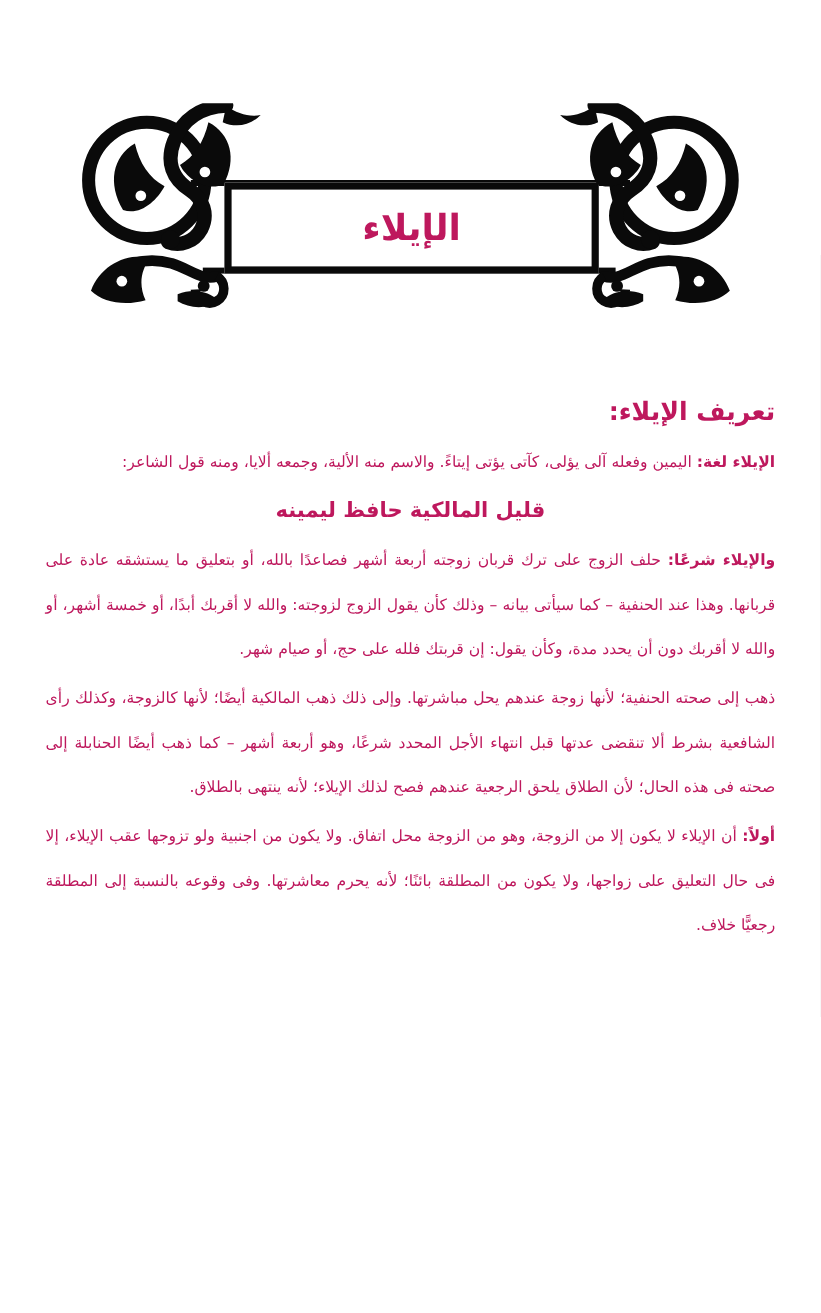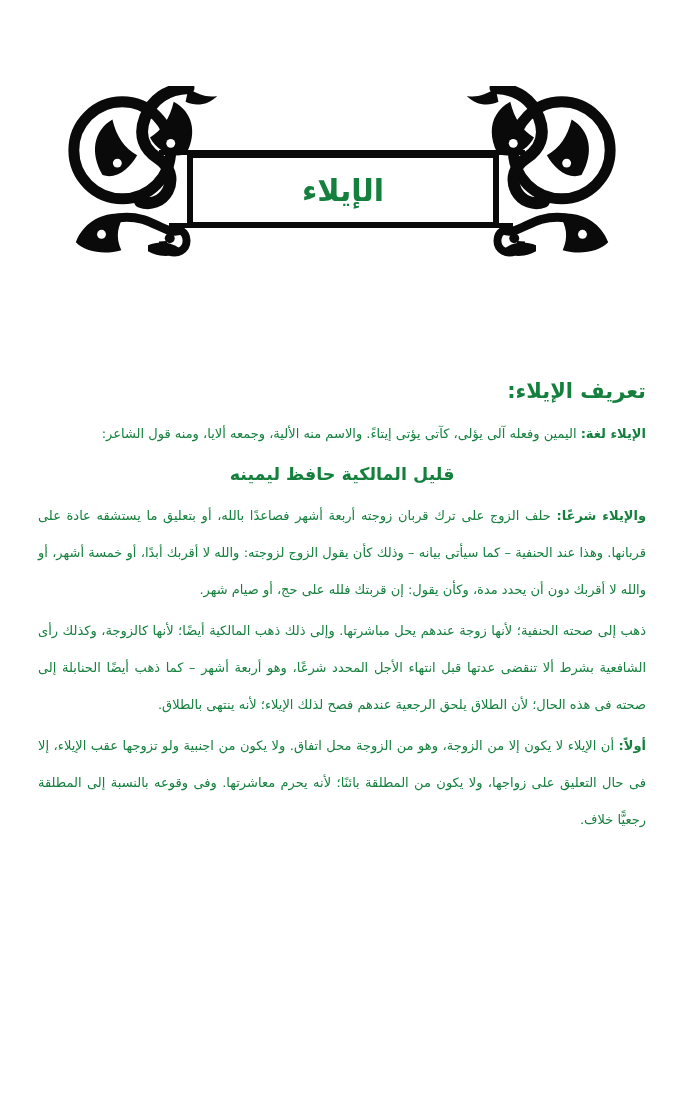--- a/index.html
+++ b/index.html
@@ -4,37 +4,37 @@
 <style>
   html,body{margin:0;padding:0;background:#e8e8e8;}
   .page{
     position:relative;
     width:684px;height:1094px;
     margin:0 auto;
     background:#ffffff;
     overflow:hidden;
     direction:rtl;
     font-family:"DejaVu Sans",sans-serif;
-    color:#15803d;
+    color:#be185d;
   }
   
   .header-ornament{position:absolute;top:86px;right:59px;width:566px;height:176px;}
   .banner-topline{position:absolute;top:64px;right:100px;width:366px;height:5px;background:#0a0a0a;z-index:1;}
   .banner-bottomline{position:absolute;top:137px;right:112px;width:344px;height:5px;background:#0a0a0a;z-index:1;}
   .banner-box{
     position:absolute;top:66px;right:126px;width:300px;height:64px;
     border:6px solid #0a0a0a;background:#fff;z-index:2;
     display:flex;align-items:center;justify-content:center;
   }
   .banner-title{font-size:30px;font-weight:700;letter-spacing:1px;}
   .flourish{position:absolute;top:0;width:178px;height:176px;z-index:3;}
   .flourish.left{left:0;}
   .flourish.right{right:0;transform:scaleX(-1);}
   
-  .content{position:absolute;top:331px;right:38px;left:38px;margin-top:48px;}
+  .content{position:absolute;top:331px;right:38px;left:38px;}
   .section-heading{font-size:21px;font-weight:700;margin:0 0 12px 0;}
   .para{font-size:13px;line-height:37px;text-align:justify;margin:0 0 4px 0;}
   .para .lead{font-weight:700;}
   .poetry{display:flex;justify-content:center;gap:36px;font-size:17.5px;font-weight:700;line-height:37px;margin:0 0 4px 0;}
   
   .pagenum-ornament{position:absolute;top:1004px;right:284px;width:100px;height:58px;}
   .pagenum-svg{position:absolute;inset:0;}
   .pagenum-box{
     position:absolute;top:7px;right:26px;width:42px;height:30px;
     border:3px solid #151515;background:#fff;

